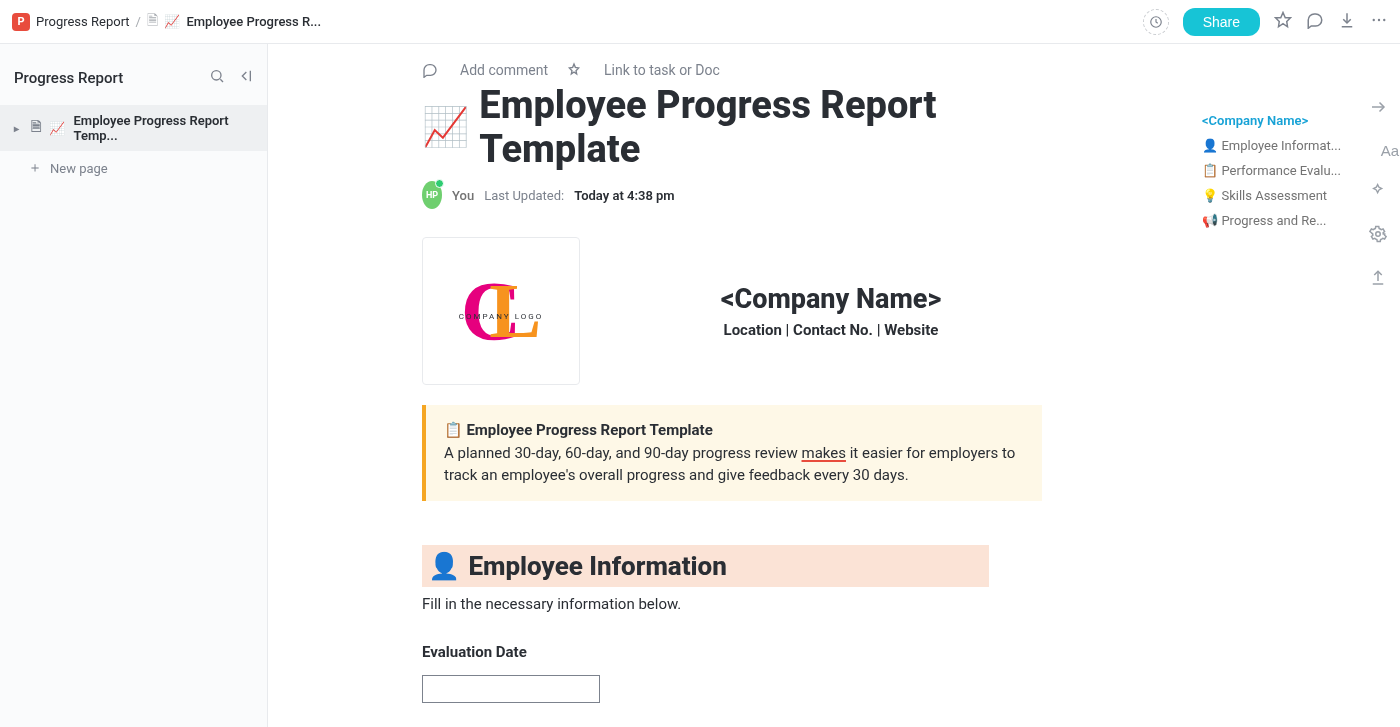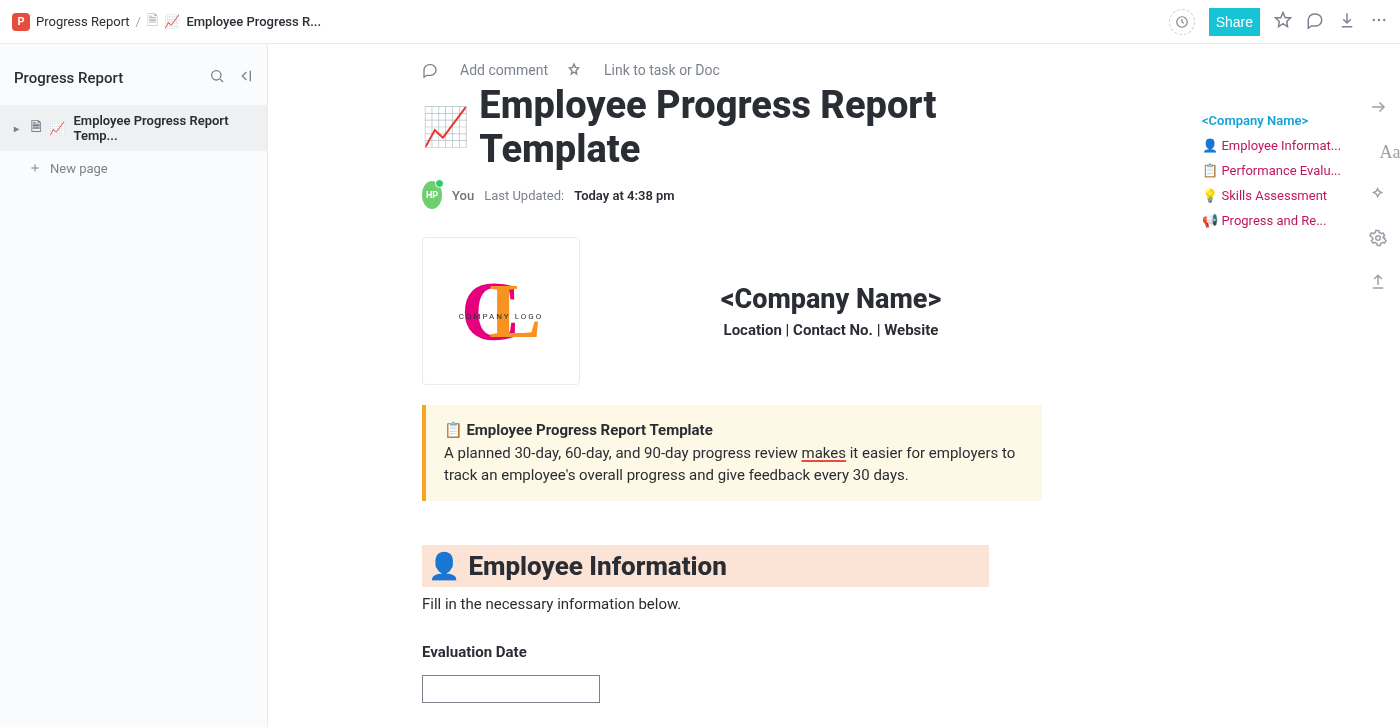--- a/index.html
+++ b/index.html
@@ -51,22 +51,22 @@
     width: 26px; height: 26px;
     border: 1px dashed #c9ccd0;
     border-radius: 50%;
     display: inline-flex; align-items:center; justify-content:center;
     color:#7c828d;
   }
   .share-btn {
     background: #17c4d6;
     color: #fff;
     border: none;
-    border-radius: 0;
-    padding: 6px 7px;
+    border-radius: 12px;
+    padding: 6px 20px;
     font-size: 14px;
     font-weight: 500;
     cursor: pointer;
   }
   .top-icon { color:#7c828d; cursor:pointer; }
 
   
   .layout {
     display: flex;
     height: calc(727px - 44px);
@@ -160,21 +160,21 @@
   .two-col-head > div { flex:1; text-align:center; font-weight:700; font-size:15px; }
 
   
   .outline {
     width: 160px;
     padding: 64px 6px 0 6px;
     font-size: 13px;
   }
   .outline-item {
     padding:5px 0;
-    color:#be185d;
+    color:#737373;
     white-space:nowrap; overflow:hidden; text-overflow:ellipsis;
     cursor:pointer;
   }
   .outline-item.accent { color:#17a2d6; font-weight:600; }
   .toolrail {
     width: 44px;
     padding-top: 54px;
     display:flex; flex-direction:column; align-items:center; gap:22px;
     color:#9aa0a8;
   }
@@ -345,21 +345,21 @@
       </div>
     </div>
 
     <div class="toolrail">
       <span class="tool">
         <svg width="18" height="18" viewBox="0 0 24 24" fill="none" stroke="currentColor" stroke-width="2">
             <path d="M4 12h16"></path>
             <path d="M14 6l6 6-6 6"></path>
           </svg>
       </span>
-      <span class="tool" style="font-family:Liberation Serif, serif; font-size:18px;margin-left:24px;">Aa</span>
+      <span class="tool" style="font-family:Liberation Sans, sans-serif; font-size:15px;margin-left:24px;">Aa</span>
       <span class="tool">
         <svg width="18" height="18" viewBox="0 0 24 24" fill="none" stroke="currentColor" stroke-width="2">
             <path d="M5 3l2 4 4 2-4 2-2 4-2-4-4-2 4-2z" transform="translate(7,2) scale(0.9)"></path>
           </svg>
       </span>
       <span class="tool">
         <svg width="18" height="18" viewBox="0 0 24 24" fill="none" stroke="currentColor" stroke-width="2">
             <circle cx="12" cy="12" r="3"></circle>
             <path d="M19 12a7 7 0 0 0-.2-1.7l2-1.6-2-3.4-2.4 1a7 7 0 0 0-2.9-1.7L13 2h-4l-.5 2.6a7 7 0 0 0-2.9 1.7l-2.4-1-2 3.4 2 1.6A7 7 0 0 0 5 12c0 .6.1 1.1.2 1.7l-2 1.6 2 3.4 2.4-1a7 7 0 0 0 2.9 1.7L11 22h4l.5-2.6a7 7 0 0 0 2.9-1.7l2.4 1 2-3.4-2-1.6c.1-.6.2-1.1.2-1.7z"></path>
           </svg>

